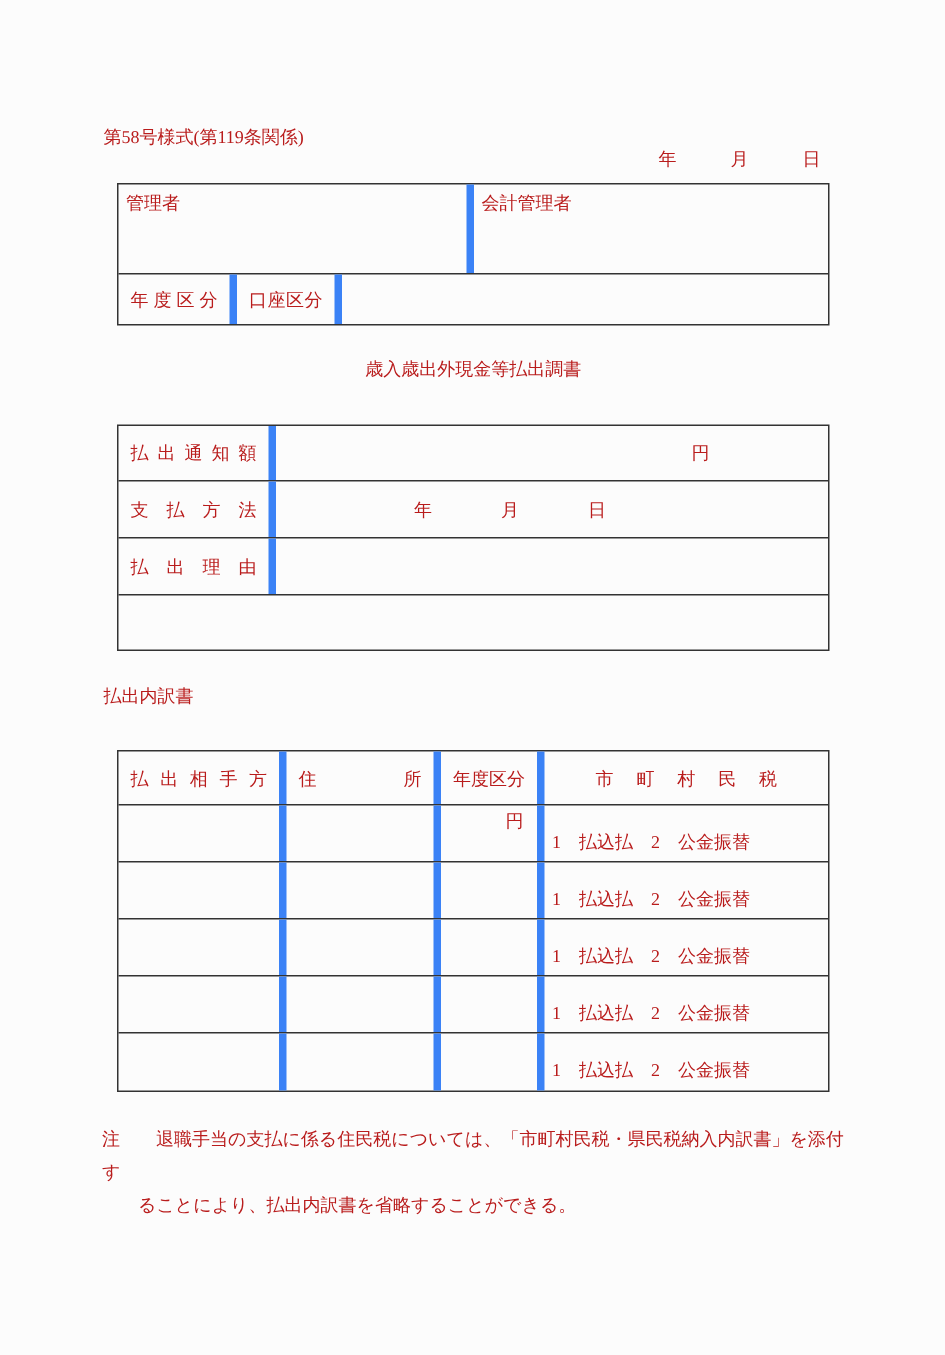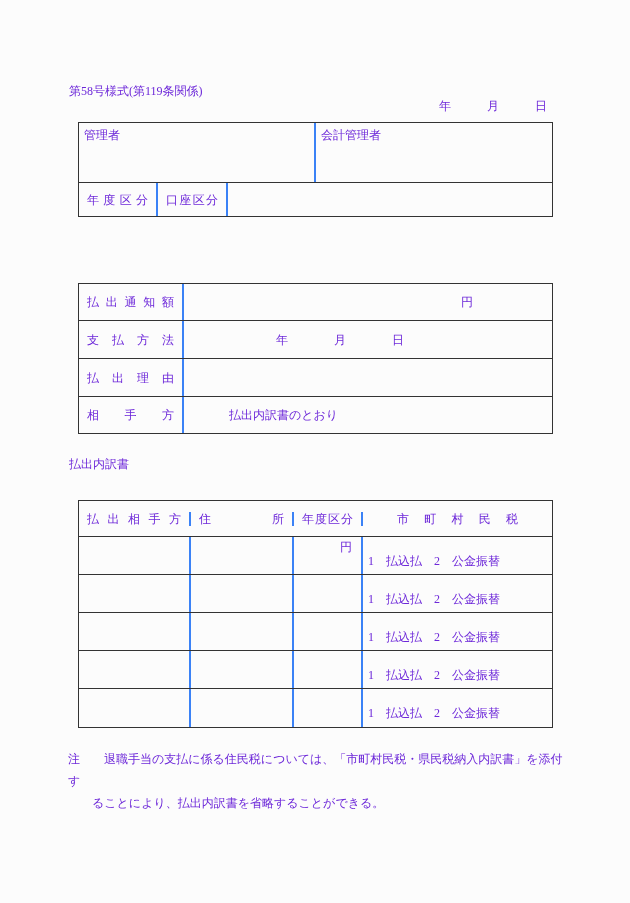--- a/index.html
+++ b/index.html
@@ -1,25 +1,25 @@
 <!DOCTYPE html>
 <html><head>
 <meta charset="utf-8">
 <style>
   html,body{margin:0;padding:0;}
   body{background:#fcfcfc;}
   .page{
     position:relative;width:630px;height:903px;background:#fcfcfc;
     font-family:"Liberation Serif","DejaVu Serif",serif;
-    color:#6d28d9;font-size:12px;line-height:14px;overflow:hidden;
+    color:#b91c1c;font-size:12px;line-height:14px;overflow:hidden;
   }
   
   .j{display:block;width:100%;text-align:justify;text-align-last:justify;text-justify:inter-character;padding:0 8px;box-sizing:border-box;}
   .cell{box-sizing:border-box;display:flex;align-items:center;}
-  .br{border-right:2px solid #3b82f6;}
+  .br{border-right:5px solid #3b82f6;}
   .bb{border-bottom:1px solid #333;}
   .tbl{position:absolute;left:78px;width:475px;border:1px solid #333;box-sizing:border-box;background:transparent;}
   .row{display:flex;box-sizing:border-box;}
 
   
   .form-number{position:absolute;left:69px;top:84px;}
   .date-line{position:absolute;left:78px;top:99px;width:475px;display:flex;justify-content:flex-end;gap:36px;padding-right:6px;box-sizing:border-box;}
 
   
   .t1{top:122px;height:95px;}
@@ -43,21 +43,21 @@
   .t2 .row.r4{height:36px;}
   .t2 .lab{width:105px;}
   .t2 .val{flex:1;}
   .t2-yen{margin-left:237px;}
   .t2-date{display:flex;gap:46px;padding-left:52px;}
   .t2-partner{padding-left:5px;}
 
   
   .breakdown-label{position:absolute;left:69px;top:457px;}
   .t3{top:500px;height:228px;}
-  .t3 .hrow{height:36px;align-items:center;}
+  .t3 .hrow{height:36px;}
   .t3 .drow{height:38px;}
   .t3 .c1{width:112px;}
   .t3 .c2{width:103px;}
   .t3 .c3{width:69px;}
   .t3 .c4{flex:1;}
   .t3 .method-head{padding:0 34px;}
   .t3 .amount-cell{align-items:flex-start;justify-content:flex-end;padding:3px 9px 0 0;}
   .t3 .method-cell span{padding-left:5px;margin-top:10px;}
 
   
@@ -90,20 +90,21 @@
       <div class="cell br c-ydiv">
         <span class="j">年度区分</span>
       </div>
       <div class="cell br c-adiv">
         <span class="j">口座区分</span>
       </div>
       <div class="cell c-aval"></div>
     </div>
   </div>
 
+  <div class="main-title">歳入歳出外現金等払出調書</div>
 
   <div class="tbl t2">
     <div class="row r1 bb">
       <div class="cell br lab">
         <span class="j">払出通知額</span>
       </div>
       <div class="cell val">
         <span class="t2-yen">円</span>
       </div>
     </div>
@@ -118,28 +119,20 @@
           <span>日</span>
         </span>
       </div>
     </div>
     <div class="row r3 bb">
       <div class="cell br lab">
         <span class="j">払出理由</span>
       </div>
       <div class="cell val"></div>
     </div>
-    <div class="row r4">
-      <div class="cell br lab">
-        <span class="j">相手方</span>
-      </div>
-      <div class="cell val">
-        <span class="t2-partner">払出内訳書のとおり</span>
-      </div>
-    </div>
   </div>
 
   <div class="breakdown-label">払出内訳書</div>
 
   <div class="tbl t3">
     <div class="row hrow bb">
       <div class="cell br c1">
         <span class="j">払出相手方</span>
       </div>
       <div class="cell br c2">

